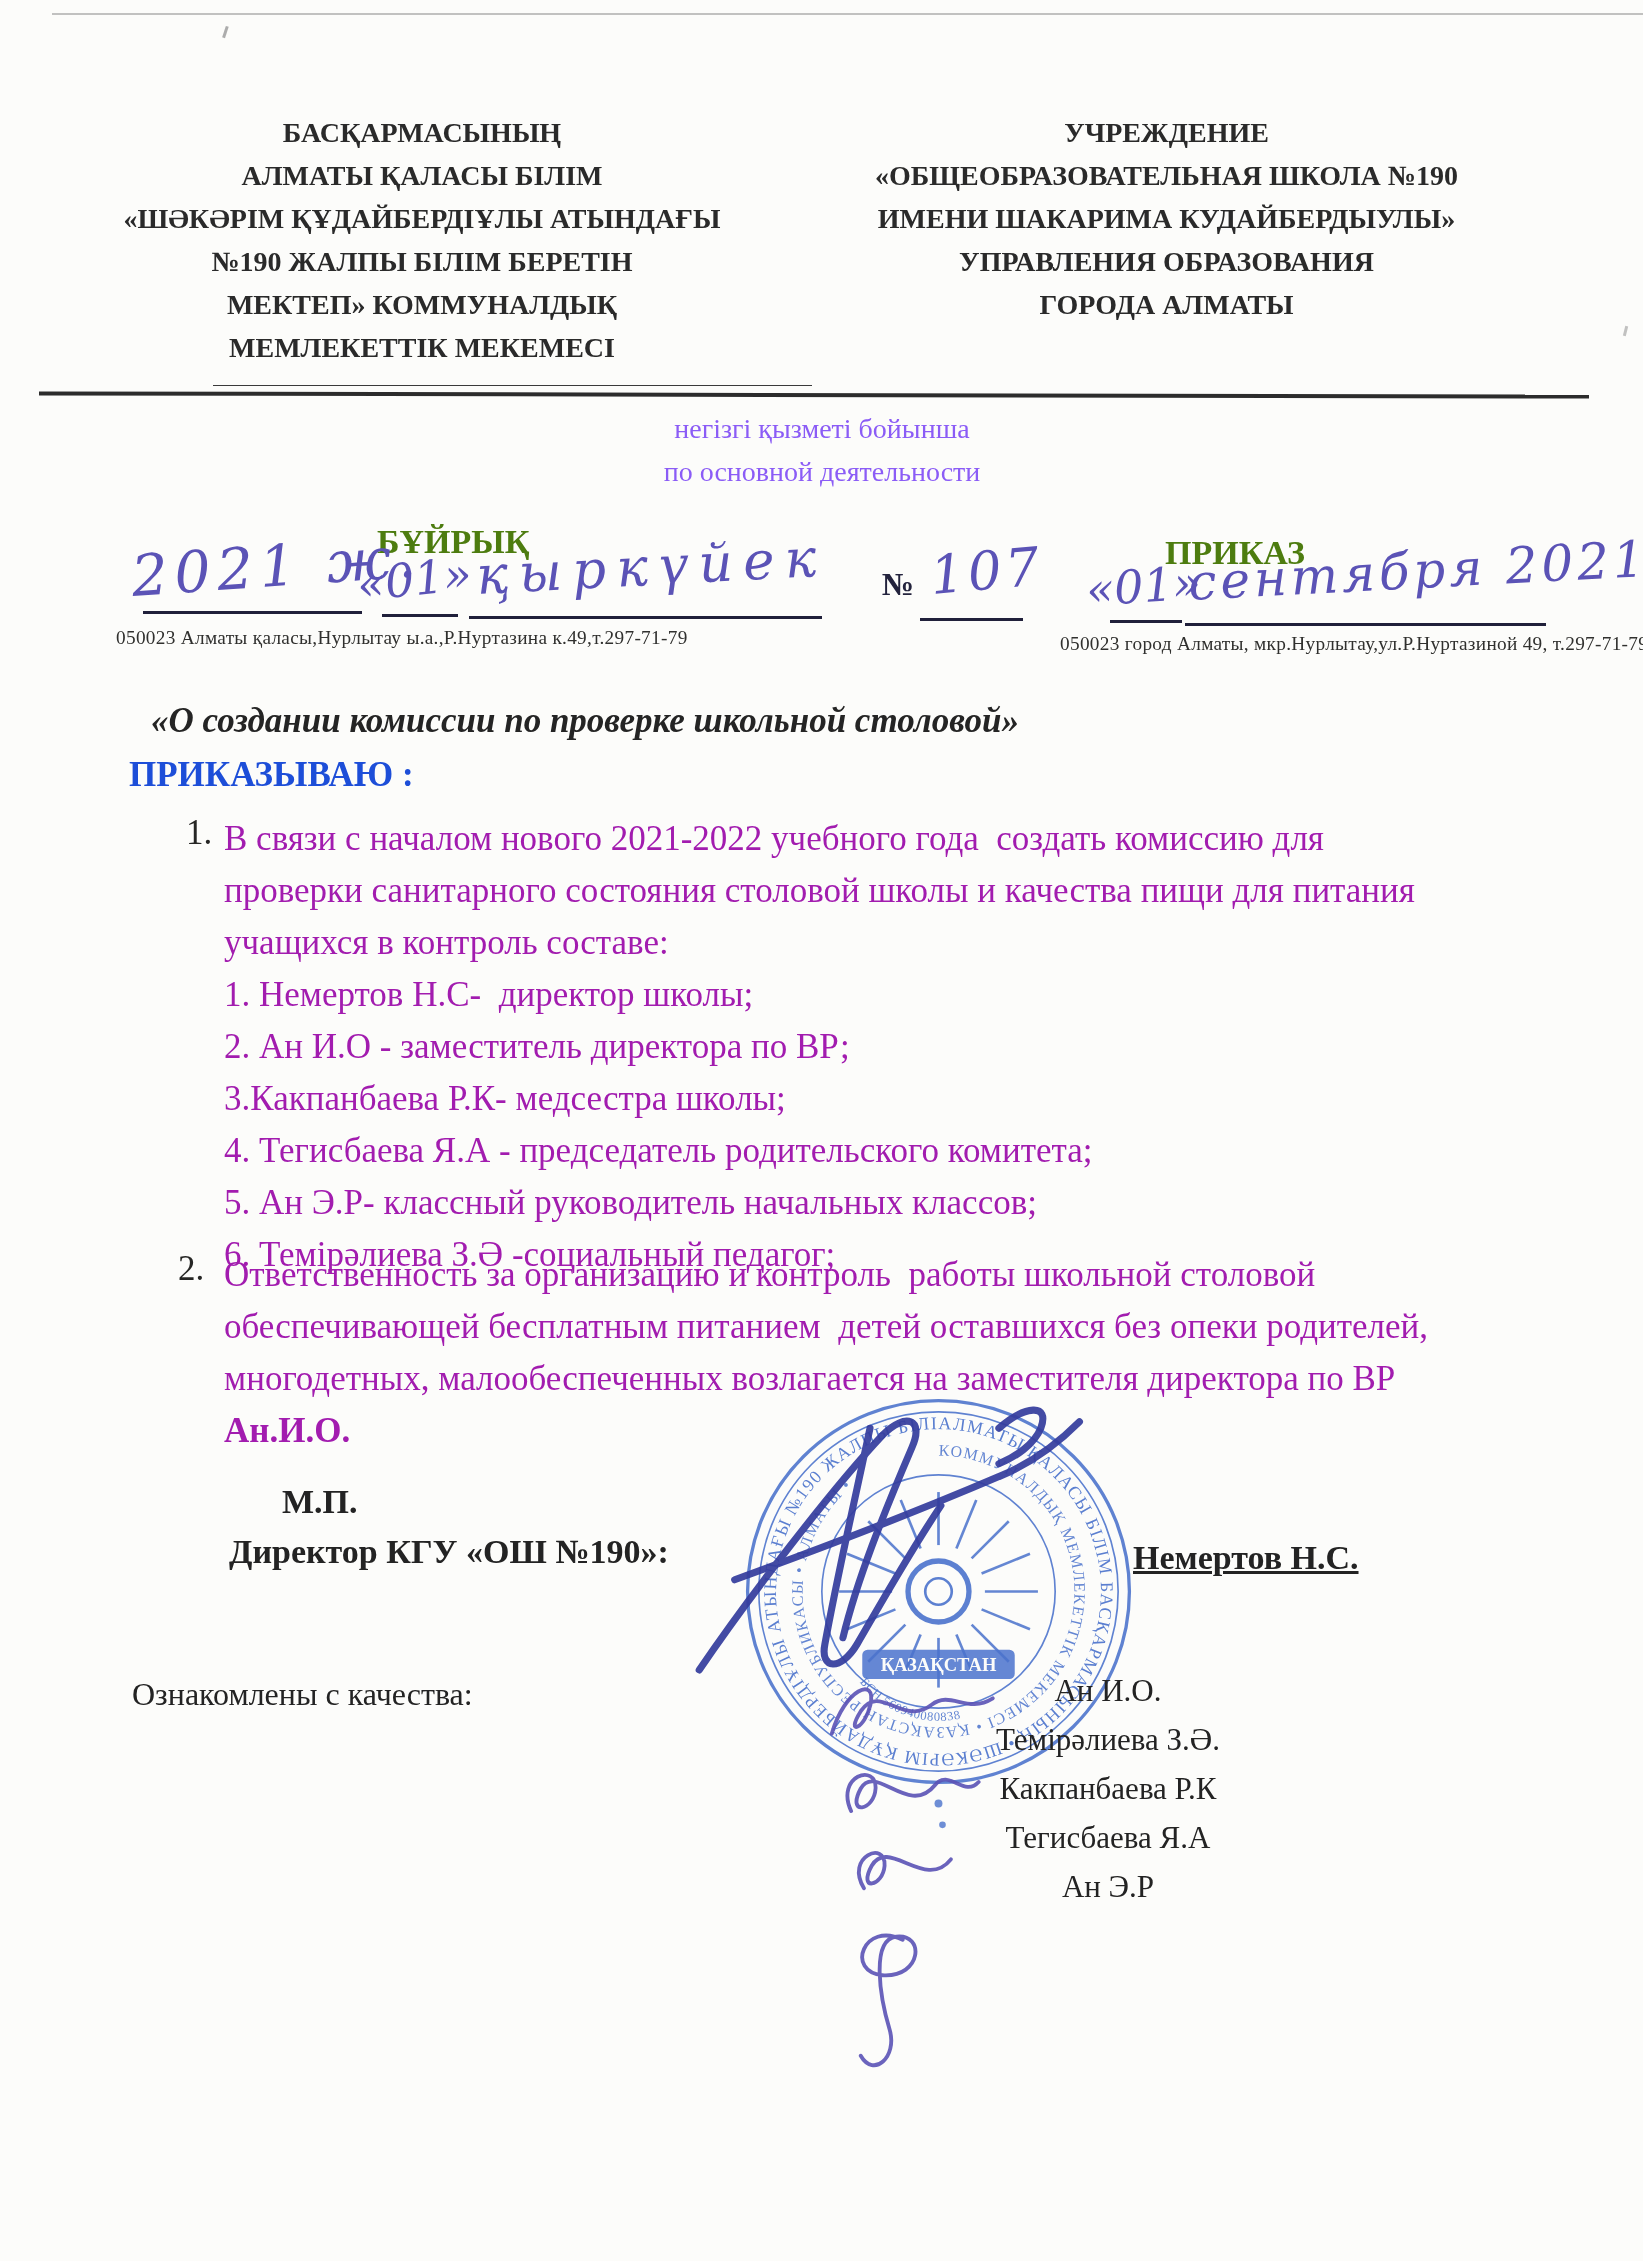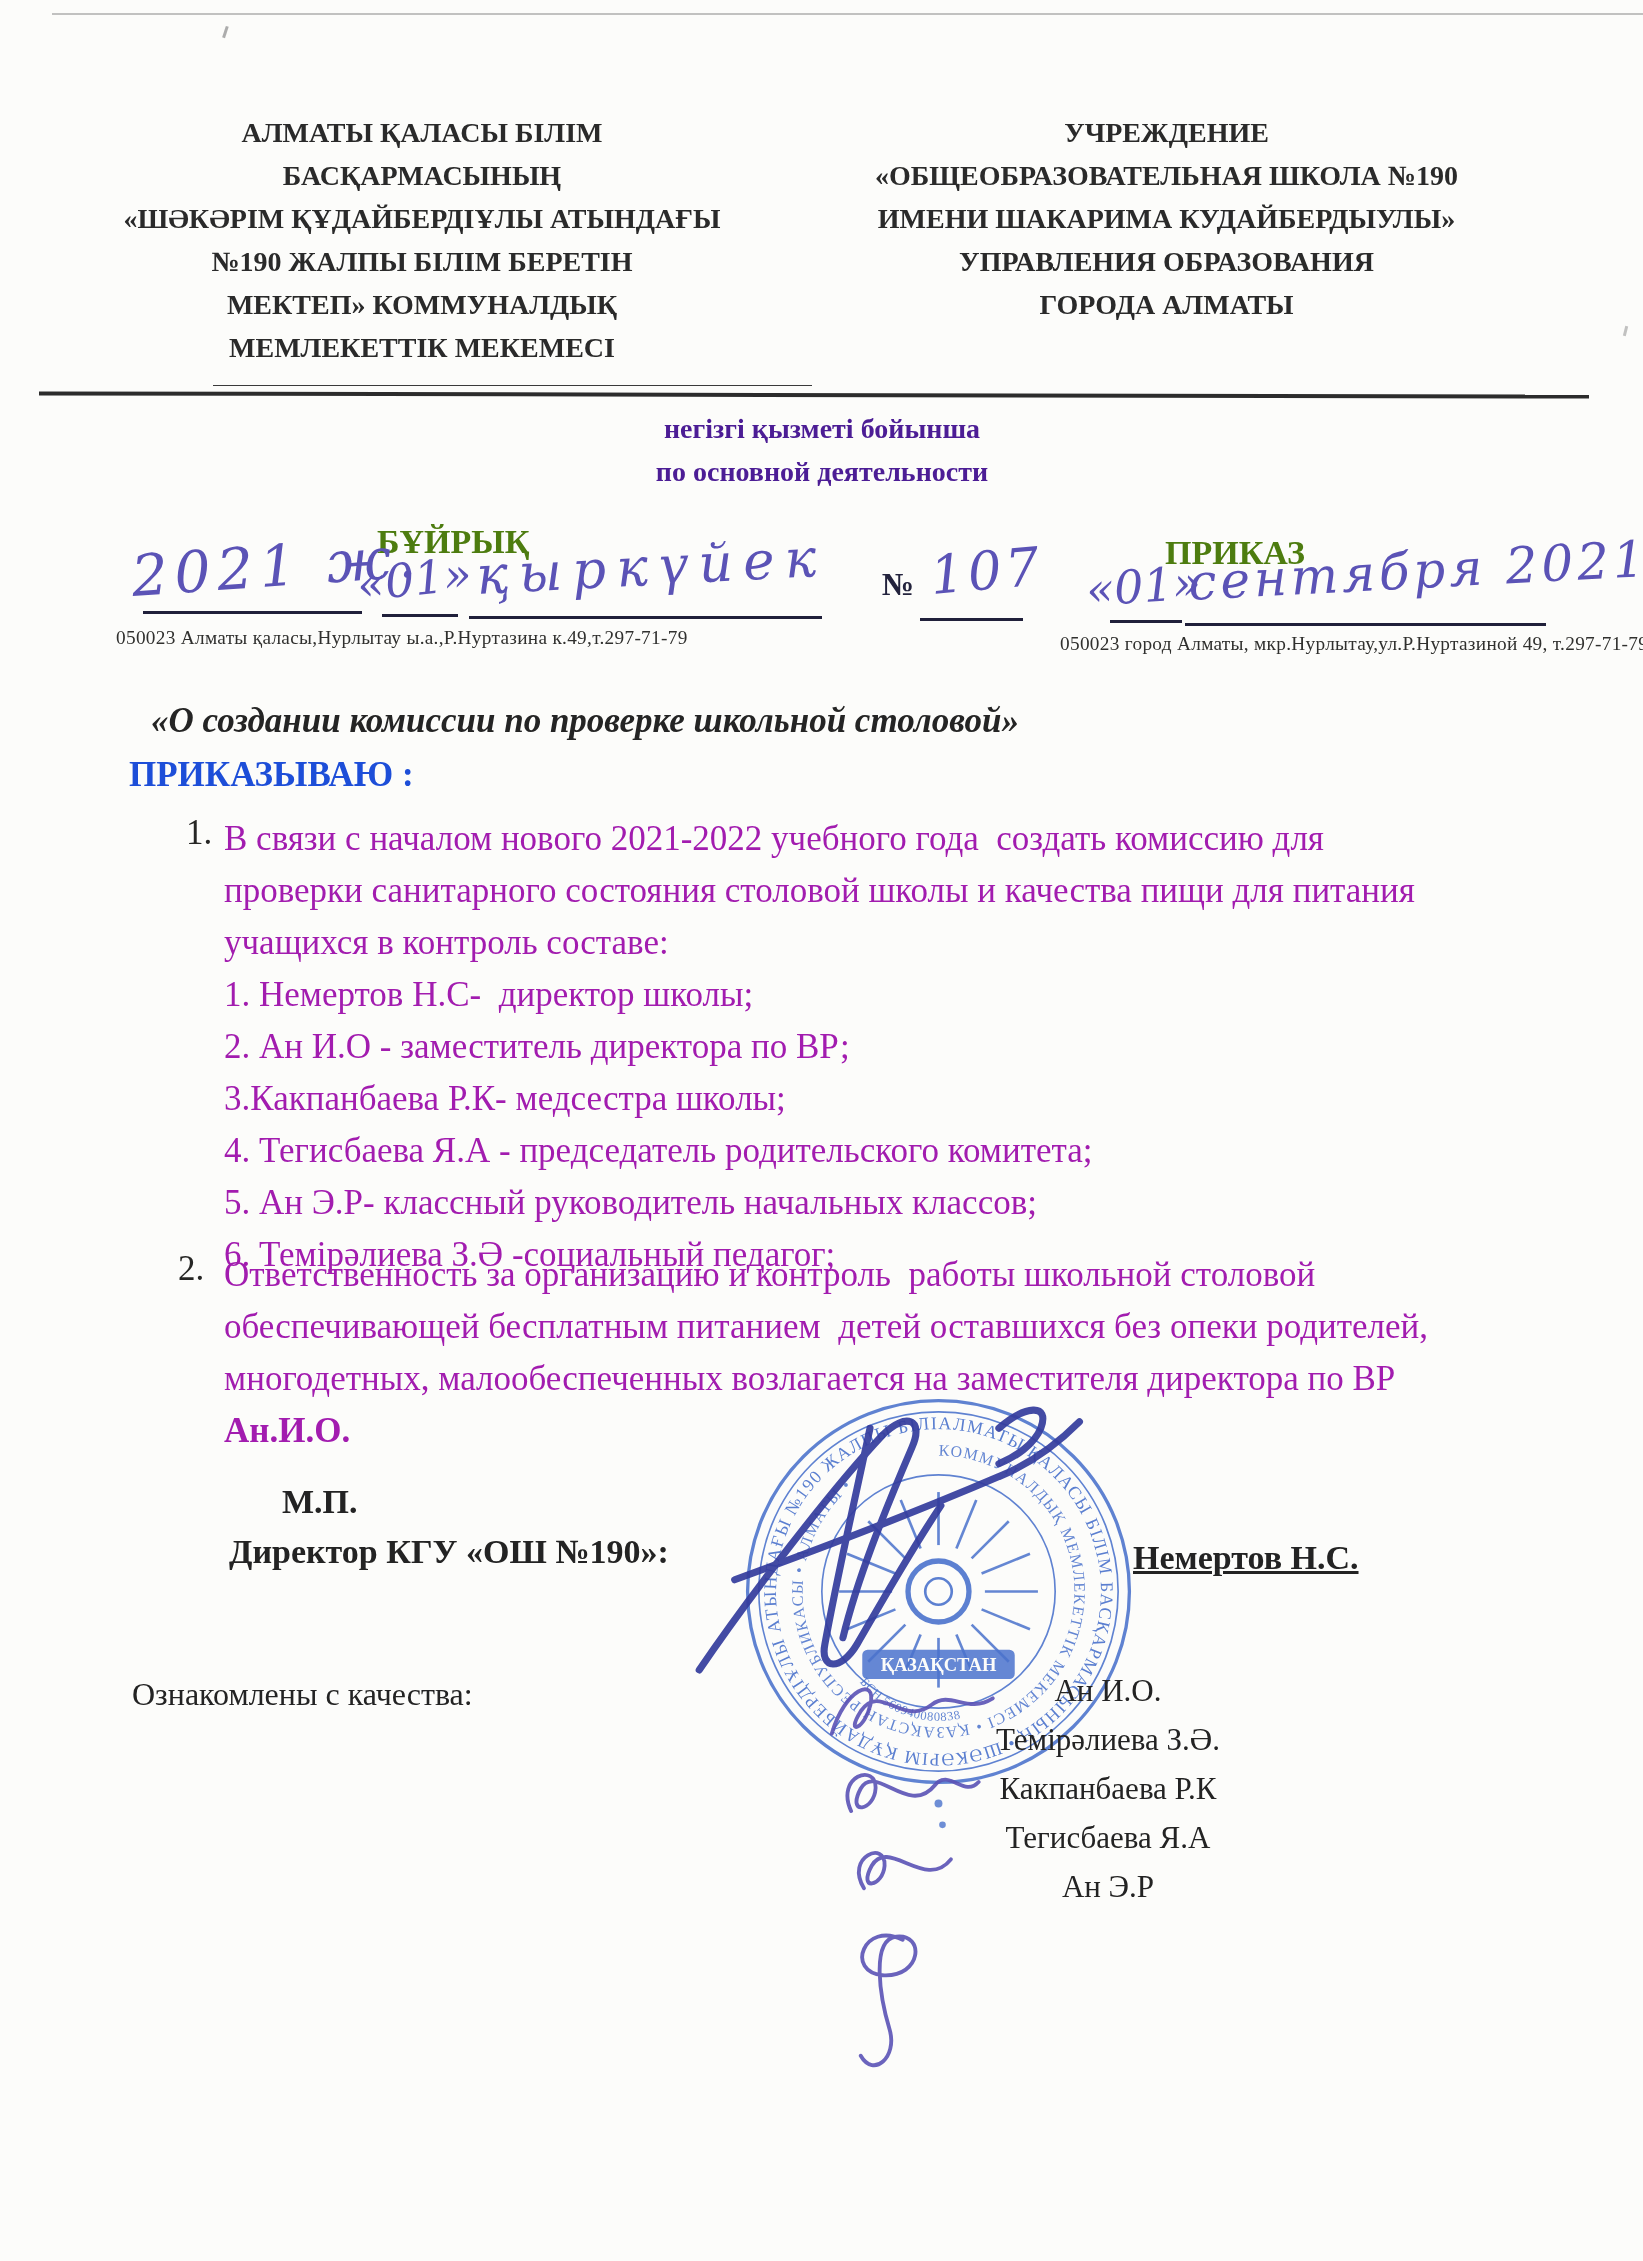--- a/index.html
+++ b/index.html
@@ -3,21 +3,21 @@
 <meta charset="utf-8">
 <style>
   html,body{margin:0;padding:0;background:#e8e8e8;}
   .page{
     position:relative; width:1644px; height:2261px; background:#fcfcfa;
     font-family:"Liberation Serif","DejaVu Serif",serif; color:#232323; overflow:hidden;
   }
   .abs{position:absolute;}
   .hdr{font-weight:bold; font-size:28px; line-height:43px; text-align:center; color:#2a2a2a;}
   .hdr div{white-space:nowrap;}
-  .ctr{width:100%; text-align:center; font-weight:bold; font-size:28px; color:#4c1d95;}
+  .ctr{width:100%; text-align:center; font-weight:normal; font-size:28px; color:#8b5cf6;}
   .ordttl{font-weight:bold; font-size:34px; color:#4d7c0f;}
   .ink{
     font-family:"DejaVu Serif",serif; font-style:italic; color:#5b53b6;
     white-space:nowrap; transform-origin:left bottom;
   }
   .uline{position:absolute; background:#20203a; height:2.6px;}
   .addr{font-size:19.3px; color:#30302e; white-space:nowrap; letter-spacing:0.3px;}
   .title{font-weight:bold; font-style:italic; font-size:35px; color:#242424; white-space:nowrap;}
   .resolve{font-weight:bold; font-size:35px; color:#1d4ed8;}
   .bodyline{font-size:35px; line-height:52px; white-space:pre; color:#a21caf;}
@@ -29,22 +29,22 @@
 </head>
 <body>
 
 <div class="page">
 
   <div class="scanline" style="top:13px;left:52px;width:1592px;height:1.9px;"></div>
   <div class="abs" style="top:26px;left:224px;width:2.6px;height:11.6px;background:#8a8a8a;transform:rotate(18deg);opacity:.7;"></div>
   <div class="abs" style="top:326px;left:1624px;width:3.2px;height:10.3px;background:#9a9a9a;transform:rotate(14deg);opacity:.6;"></div>
 
   <div class="abs hdr" style="top:111px;left:90px;width:664px;">
+    <div>БАСҚАРМАСЫНЫҢ</div>
     <div>АЛМАТЫ ҚАЛАСЫ БІЛІМ</div>
-    <div>БАСҚАРМАСЫНЫҢ</div>
     <div>«ШӘКӘРІМ ҚҰДАЙБЕРДІҰЛЫ АТЫНДАҒЫ</div>
     <div>№190 ЖАЛПЫ БІЛІМ БЕРЕТІН</div>
     <div>МЕКТЕП»   КОММУНАЛДЫҚ</div>
     <div>МЕМЛЕКЕТТІК  МЕКЕМЕСІ</div>
   </div>
   <div class="abs hdr" style="top:111px;left:815px;width:703px;">
     <div>УЧРЕЖДЕНИЕ</div>
     <div>«ОБЩЕОБРАЗОВАТЕЛЬНАЯ ШКОЛА №190</div>
     <div>ИМЕНИ ШАКАРИМА КУДАЙБЕРДЫУЛЫ»</div>
     <div>УПРАВЛЕНИЯ ОБРАЗОВАНИЯ</div>

